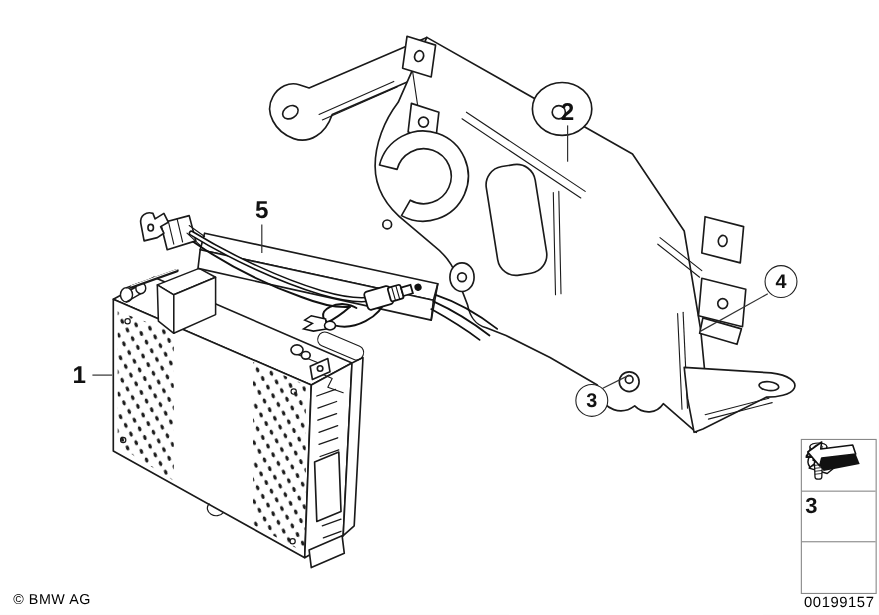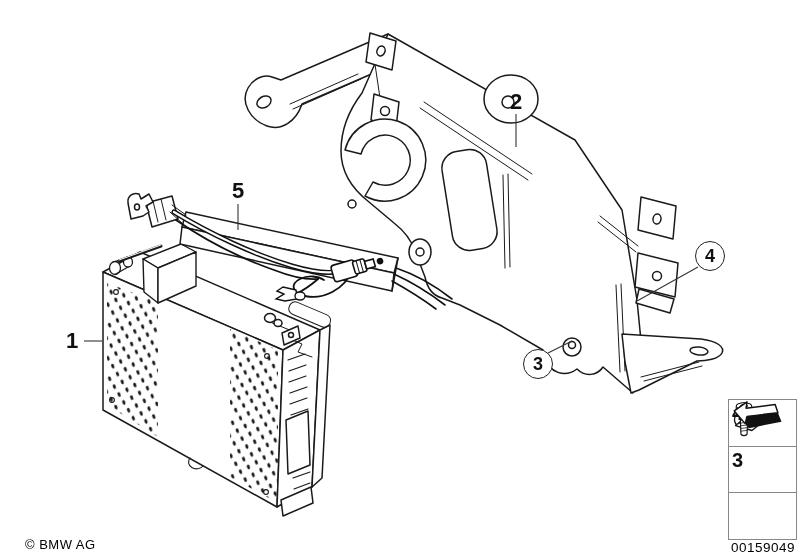--- a/index.html
+++ b/index.html
@@ -23,21 +23,21 @@
     background:#fff;
   }
   .legend-cell{
     flex:1;border-bottom:1px solid #888;display:flex;align-items:center;
     padding:2px 3px;box-sizing:border-box;cursor:pointer;
   }
   .legend-cell:last-child{border-bottom:none;cursor:default;}
   .legend-num{font-weight:bold;font-size:20px;color:#111;width:16px;align-self:flex-start;}
   .legend-icon{flex:1;display:flex;align-items:center;justify-content:center;}
   .footer-copyright{
-    position:absolute;left:25px;top:537px;font-size:13px;color:#000;letter-spacing:0.5px;text-align:right;
+    position:absolute;left:12px;top:537px;font-size:13px;color:#000;letter-spacing:0.5px;text-align:right;
   }
   .footer-number{
     position:absolute;right:4px;top:540px;width:120px;text-align:right;
     font-size:13.5px;color:#000;letter-spacing:0.5px;
   }
 </style>
 </head>
 <body>
 
 <div class="stage">
@@ -246,15 +246,15 @@
       <span class="legend-icon">
         <svg width="56" height="40" viewBox="0 0 60 44">
           <path d="M 17,26 L 19,18 L 53,14 L 57,24 L 21,31 Z" fill="#111111"></path>
           <path d="M 5,12 L 19,2 L 18,9 L 50,5 L 53,14 L 19,18 L 17,26 Z" fill="#ffffff" stroke="#111111" stroke-width="1.6" stroke-linejoin="round"></path>
         </svg>
       </span>
     </div>
   </div>
 
   <div class="footer-copyright">© BMW AG</div>
-  <div class="footer-number">00159049</div>
+  <div class="footer-number">00199157</div>
 
 </div>
 
 </body></html>

